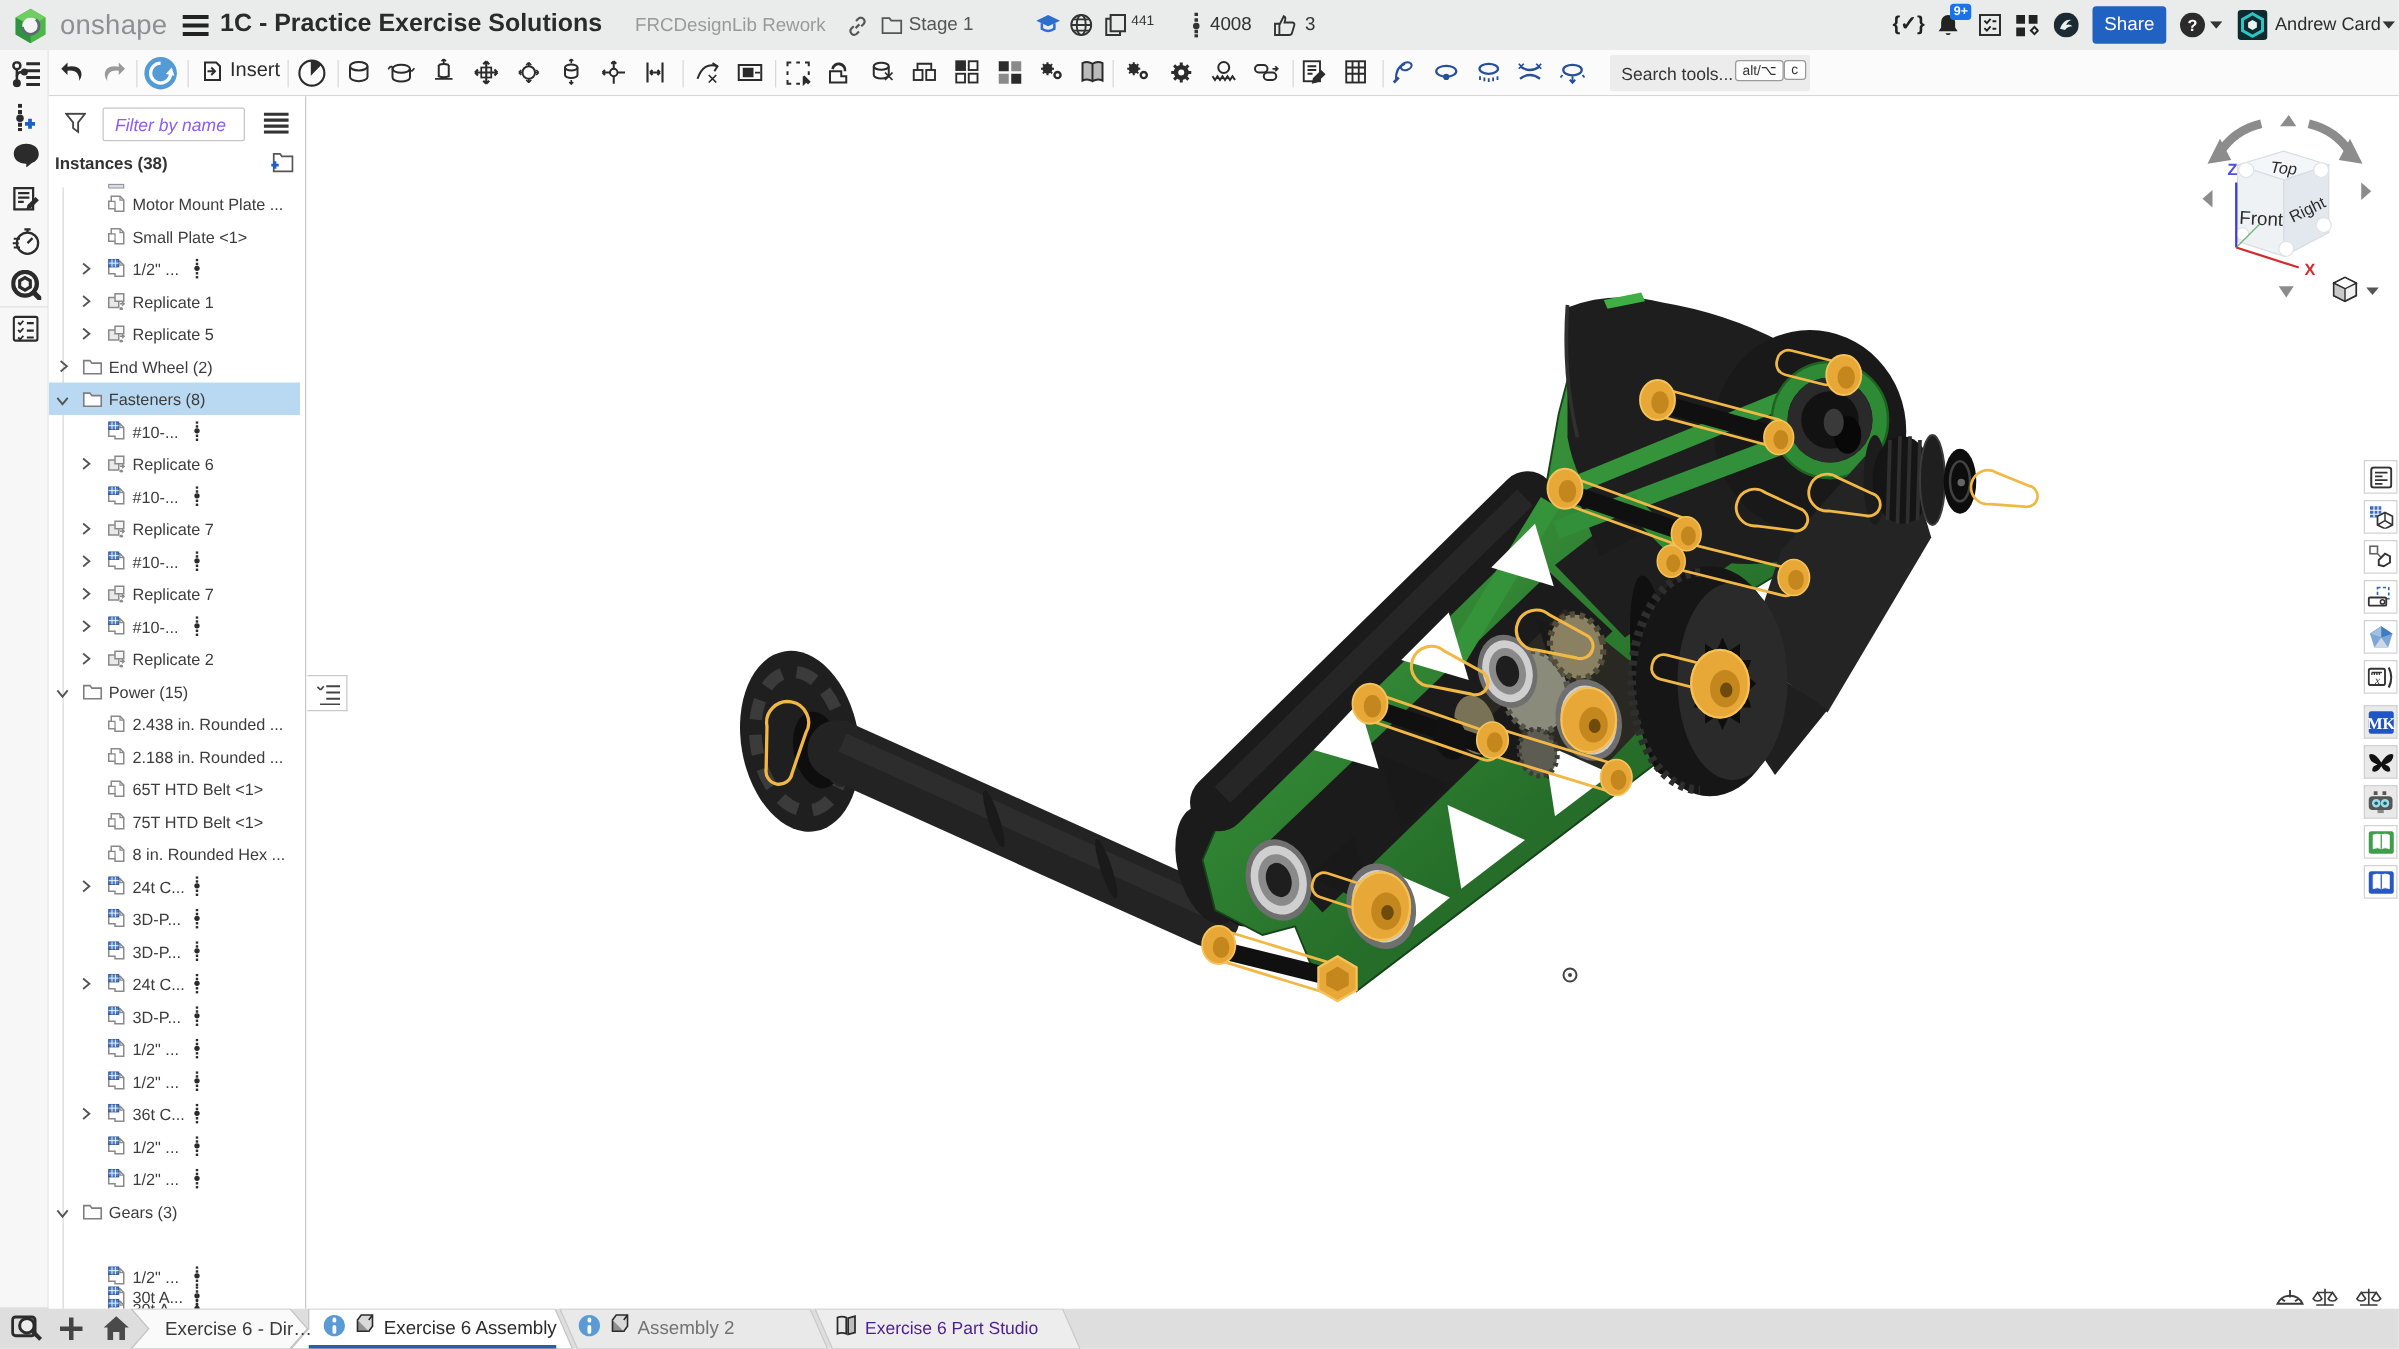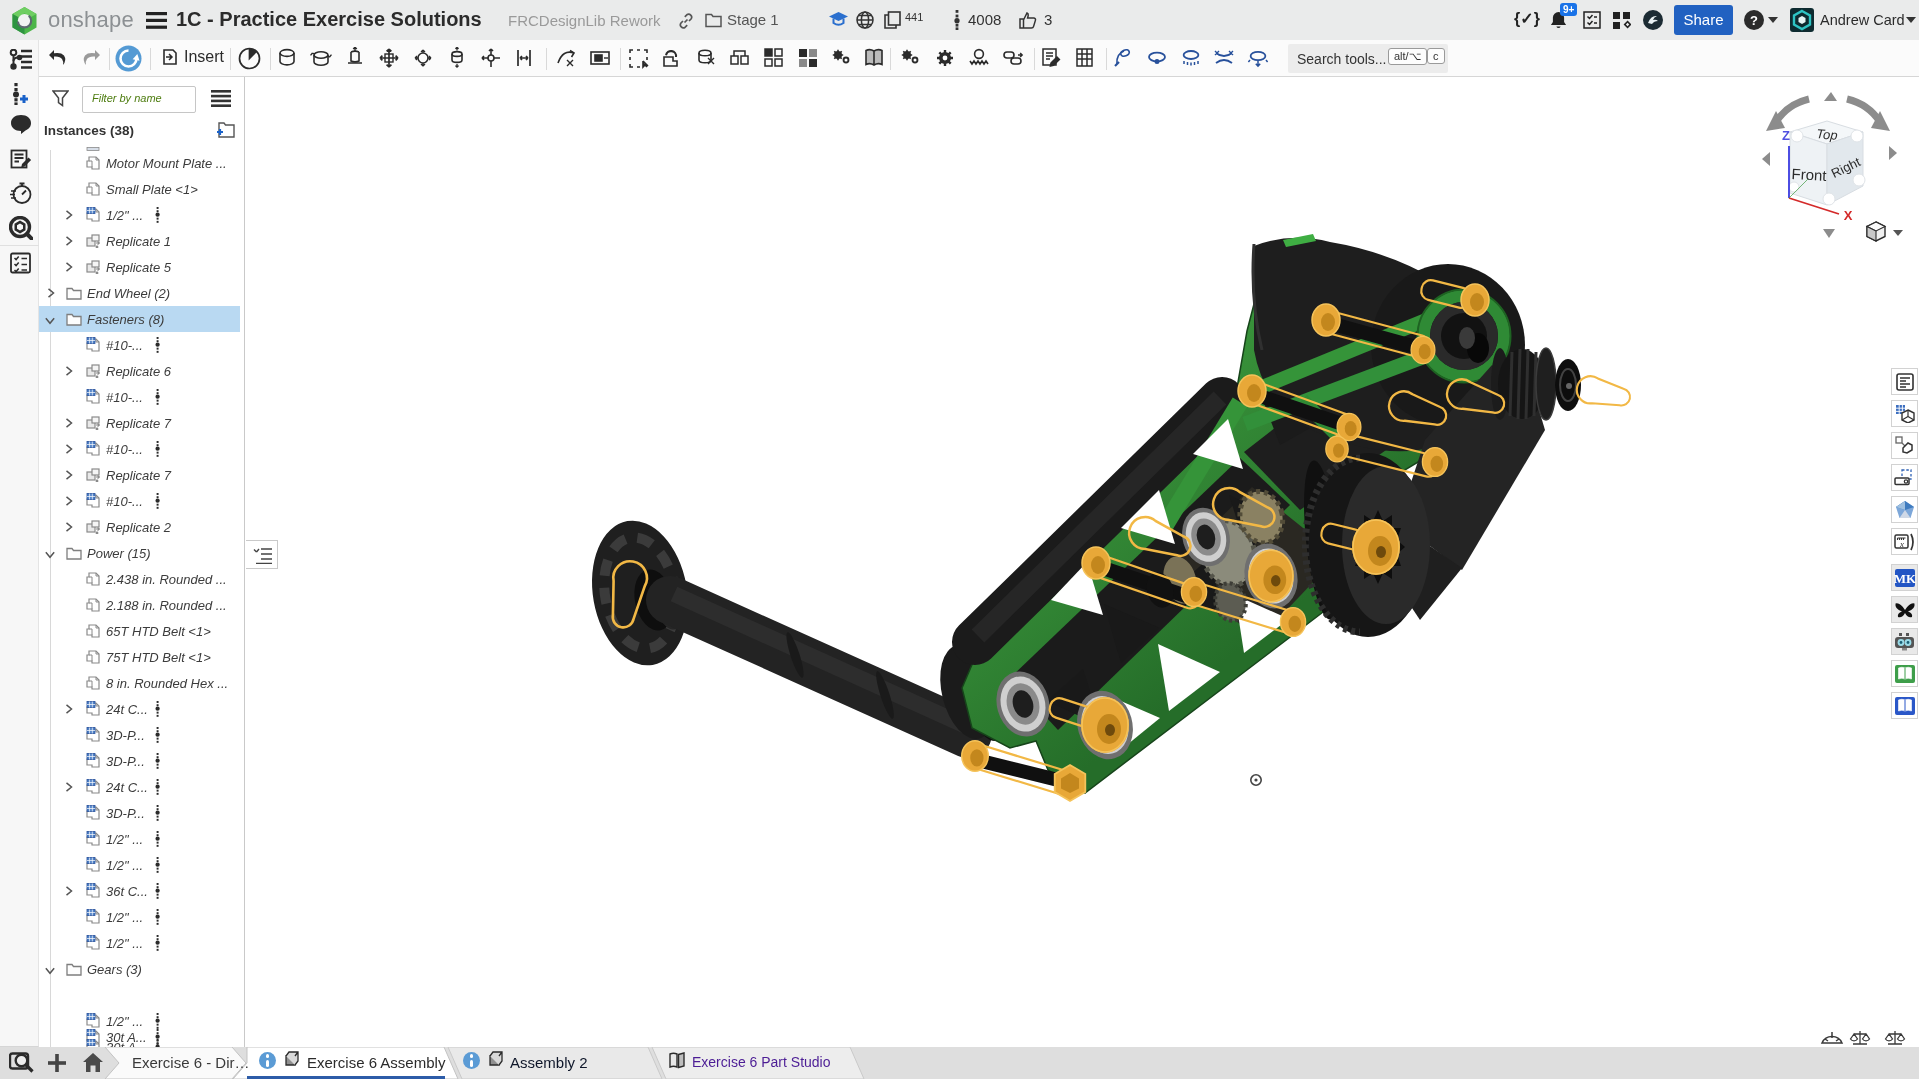--- a/index.html
+++ b/index.html
@@ -8,21 +8,21 @@
   .abs { position:absolute; }
   #topbar { left:0; top:0; width:1919px; height:40px; background:#eaebeb; }
   #toolbar { left:0px; top:40px; width:1919px; height:37px; background:#fbfbfb; border-bottom:1px solid #d6d6d6; }
   #leftstrip { left:0; top:40px; width:39px; height:1007px; background:#f7f7f7; border-right:1px solid #e4e4e4; border-bottom:1px solid #d6d6d6;}
   #treepanel { left:39px; top:77px; width:206px; height:970px; background:#fff; border-right:1px solid #c9c9c9; overflow:hidden;}
   #viewport { left:245px; top:77px; width:1674px; height:970px; background:#fff; }
   #bottombar { left:0; top:1047px; width:1919px; height:32px; background:#dedede; }
   .sep { position:absolute; top:8px; width:1px; height:22px; background:#d9d9d9; }
   .ticon { position:absolute; top:7px; }
   .row { position:absolute; left:0; width:206px; height:26px; font-size:13px; color:#3c3c3c; }
-  .row .nm { position:absolute; top:6px; white-space:nowrap;font-style:italic; }
+  .row .nm { position:absolute; top:6px; white-space:nowrap; }
   .chev { position:absolute; top:8px; width:10px; height:10px; }
   .dots3 { position:absolute; top:5px; width:5px; height:16px; }
   kbd { display:inline-block; border:1px solid #9a9a9a; border-radius:3px; background:#fdfdfd;
         font-family:"Liberation Sans",sans-serif; font-size:11px; color:#333; padding:1px 5px; }
   .ric { width:27px; height:27px; background:#fff; border:1px solid #d2d2d2; margin-bottom:5px;
          display:flex; align-items:center; justify-content:center; }
 </style>
 </head>
 <body>
 <div class="abs" id="topbar">
@@ -618,21 +618,21 @@
       <g id="t-chevd">
         <path d="M1,3 L6,9 L11,3" fill="none" stroke="#555" stroke-width="1.8"></path>
       </g>
     </defs>
   </svg>
 
   <svg class="abs" style="left:13px;top:13px" width="17" height="17" viewBox="0 0 17 17">
     <path d="M1,1 L16,1 L10.5,8 L10.5,15.5 L6.5,12.5 L6.5,8 Z" fill="none" stroke="#444" stroke-width="1.5"></path>
   </svg>
   <div class="abs" style="left:43px;top:9px;width:114px;height:27px;border:1px solid #c6c6c6;border-radius:2px;background:#fff;">
-    <span style="position:absolute;left:9px;top:5px;font-style:italic;color:#4d7c0f;font-size:11px;">Filter by name</span>
+    <span style="position:absolute;left:9px;top:5px;font-style:italic;color:#8b5cf6;font-size:14px;">Filter by name</span>
   </div>
   <svg class="abs" style="left:172px;top:13px" width="20" height="17" viewBox="0 0 20 17" fill="#333">
     <rect x="0" y="0" width="20" height="2.6"></rect>
       <rect x="0" y="4.8" width="20" height="2.6"></rect>
       <rect x="0" y="9.6" width="20" height="2.6"></rect>
       <rect x="0" y="14.4" width="20" height="2.6"></rect>
   </svg>
   <div class="abs" style="left:5px;top:46px;font-size:13.5px;font-weight:bold;color:#333;">Instances (38)</div>
   <svg class="abs" style="left:176px;top:44px" width="20" height="18" viewBox="0 0 20 18">
     <path d="M4,2 L9,2 L10.5,4 L19,4 L19,16 L4,16 Z" fill="none" stroke="#555" stroke-width="1.4"></path>
@@ -1129,19 +1129,19 @@
   </svg>
   <div class="abs" style="left:307px;top:7px;font-size:15px;color:#2b2b2b;">Exercise 6 Assembly</div>
   <div class="abs" style="left:463px;top:5px;width:17px;height:17px;border-radius:50%;background:#5b9bd5;">
      <div style="position:absolute;left:7px;top:2px;width:3px;height:4px;background:#fff;border-radius:2px;"></div>
      <div style="position:absolute;left:7px;top:8px;width:3px;height:7px;background:#fff;border-radius:2px;"></div>
   </div>
   <svg class="abs" style="left:485px;top:3px" width="20" height="20" viewBox="0 0 20 20">
     <path d="M5,6 L14,6 L14,15 L5,15 Z" fill="#909090" stroke="#2b2b2b" stroke-width="1.3"></path>
     <path d="M5,6 L8,2 L17,2 L17,11 L14,15 M14,6 L17,2" fill="#d9d9d9" stroke="#2b2b2b" stroke-width="1.3"></path>
   </svg>
-  <div class="abs" style="left:510px;top:7px;font-size:15px;color:#0f172a;">Assembly 2</div>
+  <div class="abs" style="left:510px;top:7px;font-size:15px;color:#737373;">Assembly 2</div>
   <svg class="abs" style="left:668px;top:4px" width="19" height="19" viewBox="0 0 19 19" fill="none" stroke="#2b2b2b" stroke-width="1.4">
     <path d="M2,3 Q5.5,1.5 9,3 L9,16 Q5.5,14.5 2,16 Z" fill="#e8e8e8"></path>
     <path d="M10.5,3.5 L16,2 L16,15 L10.5,16.5 Z" fill="#bdbdbd"></path>
   </svg>
   <div class="abs" style="left:692px;top:7px;font-size:14px;color:#4c1d95;">Exercise 6 Part Studio</div>
 </div>
 
 </body></html>

